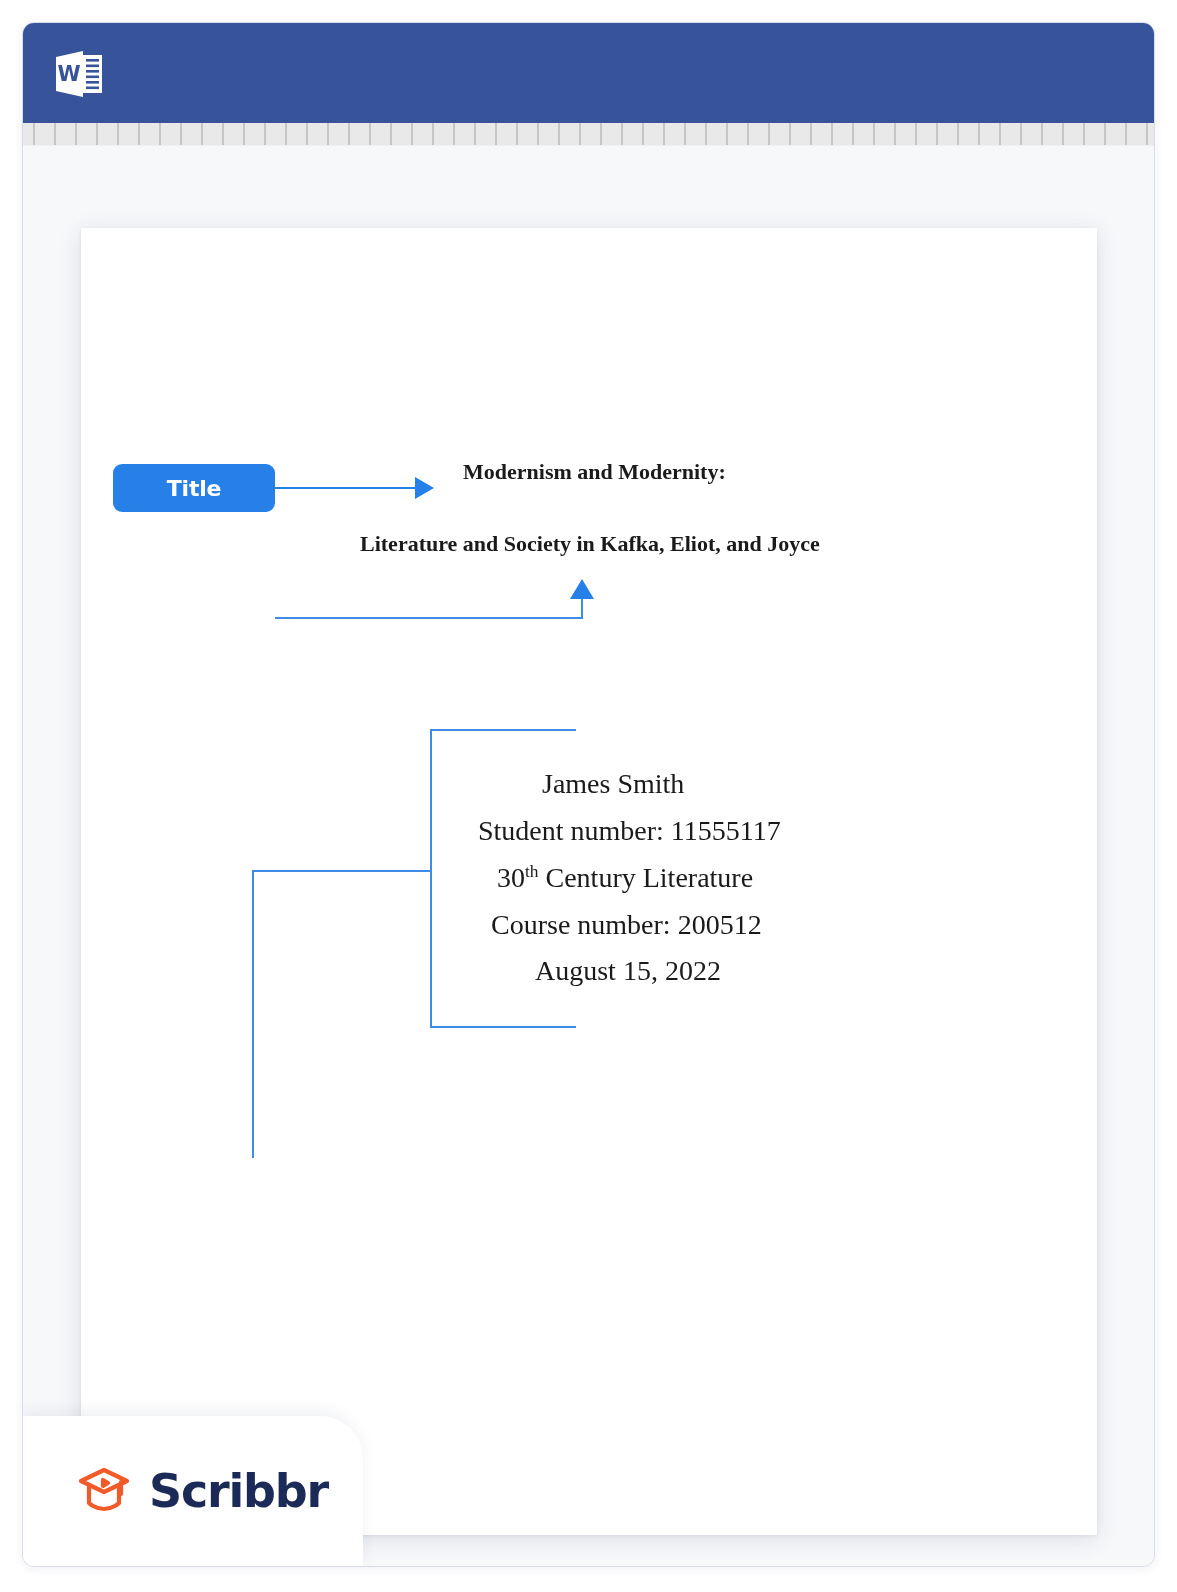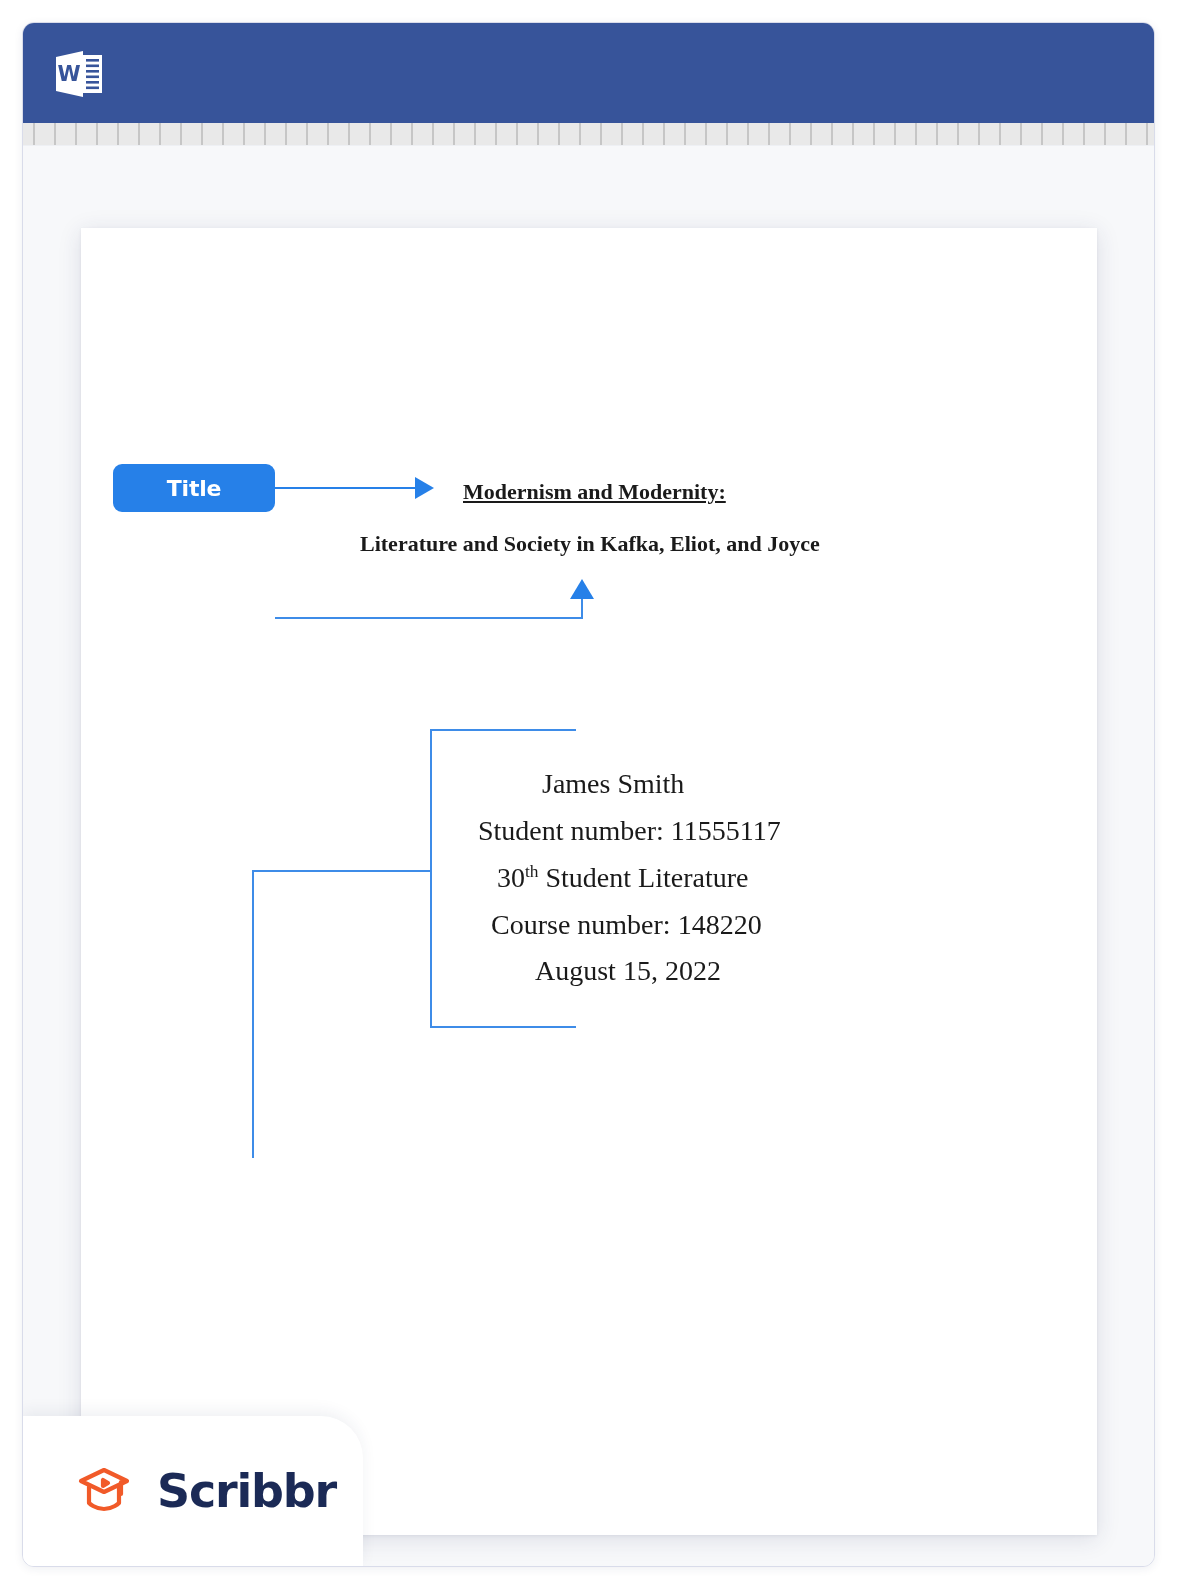--- a/index.html
+++ b/index.html
@@ -161,21 +161,21 @@
     left: 0;
     bottom: 0;
     width: 340px;
     height: 150px;
     background: #ffffff;
     border-top-right-radius: 42px;
     box-shadow: -2px -4px 16px rgba(40,50,90,0.08);
     display: flex;
     align-items: center;
     padding-left: 52px;
-    gap: 24px;
+    gap: 16px;
   }
   #logo-text {
     color: #1b2a56;
     font-family: "DejaVu Sans", sans-serif;
     font-weight: bold;
     font-size: 46px;
     letter-spacing: -1.2px;
   }
 </style>
 </head>
@@ -257,31 +257,31 @@
       <div class="tick" style="left: 1060px;"></div>
       <div class="tick" style="left: 1081px;"></div>
       <div class="tick" style="left: 1102px;"></div>
       <div class="tick" style="left: 1123px;"></div>
     </div>
 
   <div id="canvas">
 
     <div id="page"></div>
 
-    <div class="doc-text doc-title-line" style="left:440px; top:333px;text-decoration:underline;">Modernism and Modernity:</div>
+    <div class="doc-text doc-title-line" style="left:440px; top:313px;">Modernism and Modernity:</div>
 
     <div class="doc-text doc-title-line" style="left:337px; top:385px;">Literature and Society in Kafka, Eliot, and Joyce</div>
 
     <div class="doc-text doc-info-line" style="left:519px; top:622px;">James Smith</div>
 
     <div class="doc-text doc-info-line" style="left:455px; top:669px;">Student number: 11555117</div>
 
-    <div class="doc-text doc-info-line" style="left:474px; top:716px;"><span>30</span><sup>th</sup><span> Student Literature</span></div>
-
-    <div class="doc-text doc-info-line" style="left:468px; top:763px;">Course number: 148220</div>
+    <div class="doc-text doc-info-line" style="left:474px; top:716px;"><span>30</span><sup>th</sup><span> Century Literature</span></div>
+
+    <div class="doc-text doc-info-line" style="left:468px; top:763px;">Course number: 200512</div>
 
     <div class="doc-text doc-info-line" style="left:512px; top:809px;">August 15, 2022</div>
 
     <div class="anno-label" style="left:90px; top:318px; width:162px;">Title</div>
     <div class="line-h" style="left:252px; top:341px; width:142px;"></div>
     <div class="arrow-right" style="left:392px; top:331px;"></div>
 
     <div class="line-h thin" style="left:252px; top:471px; width:308px;"></div>
     <div class="line-v thin" style="left:558px; top:452px; height:21px;"></div>
     <div class="arrow-up" style="left:547px; top:433px;"></div>

